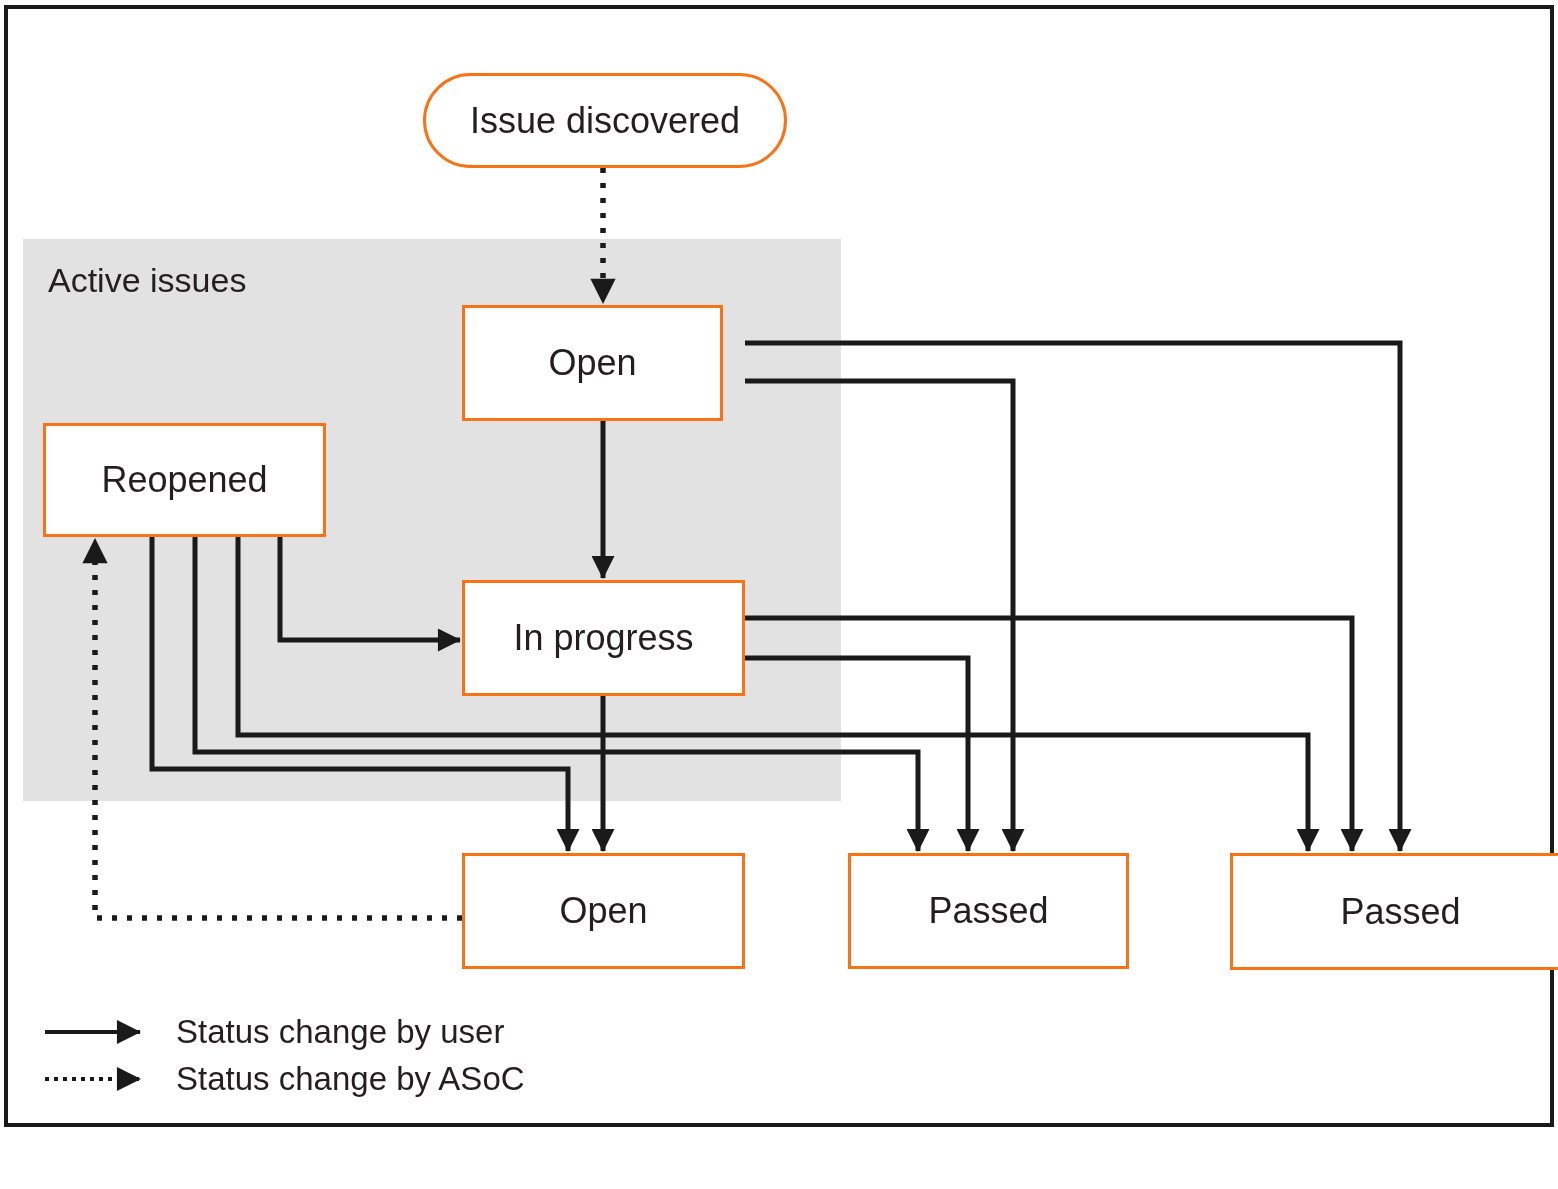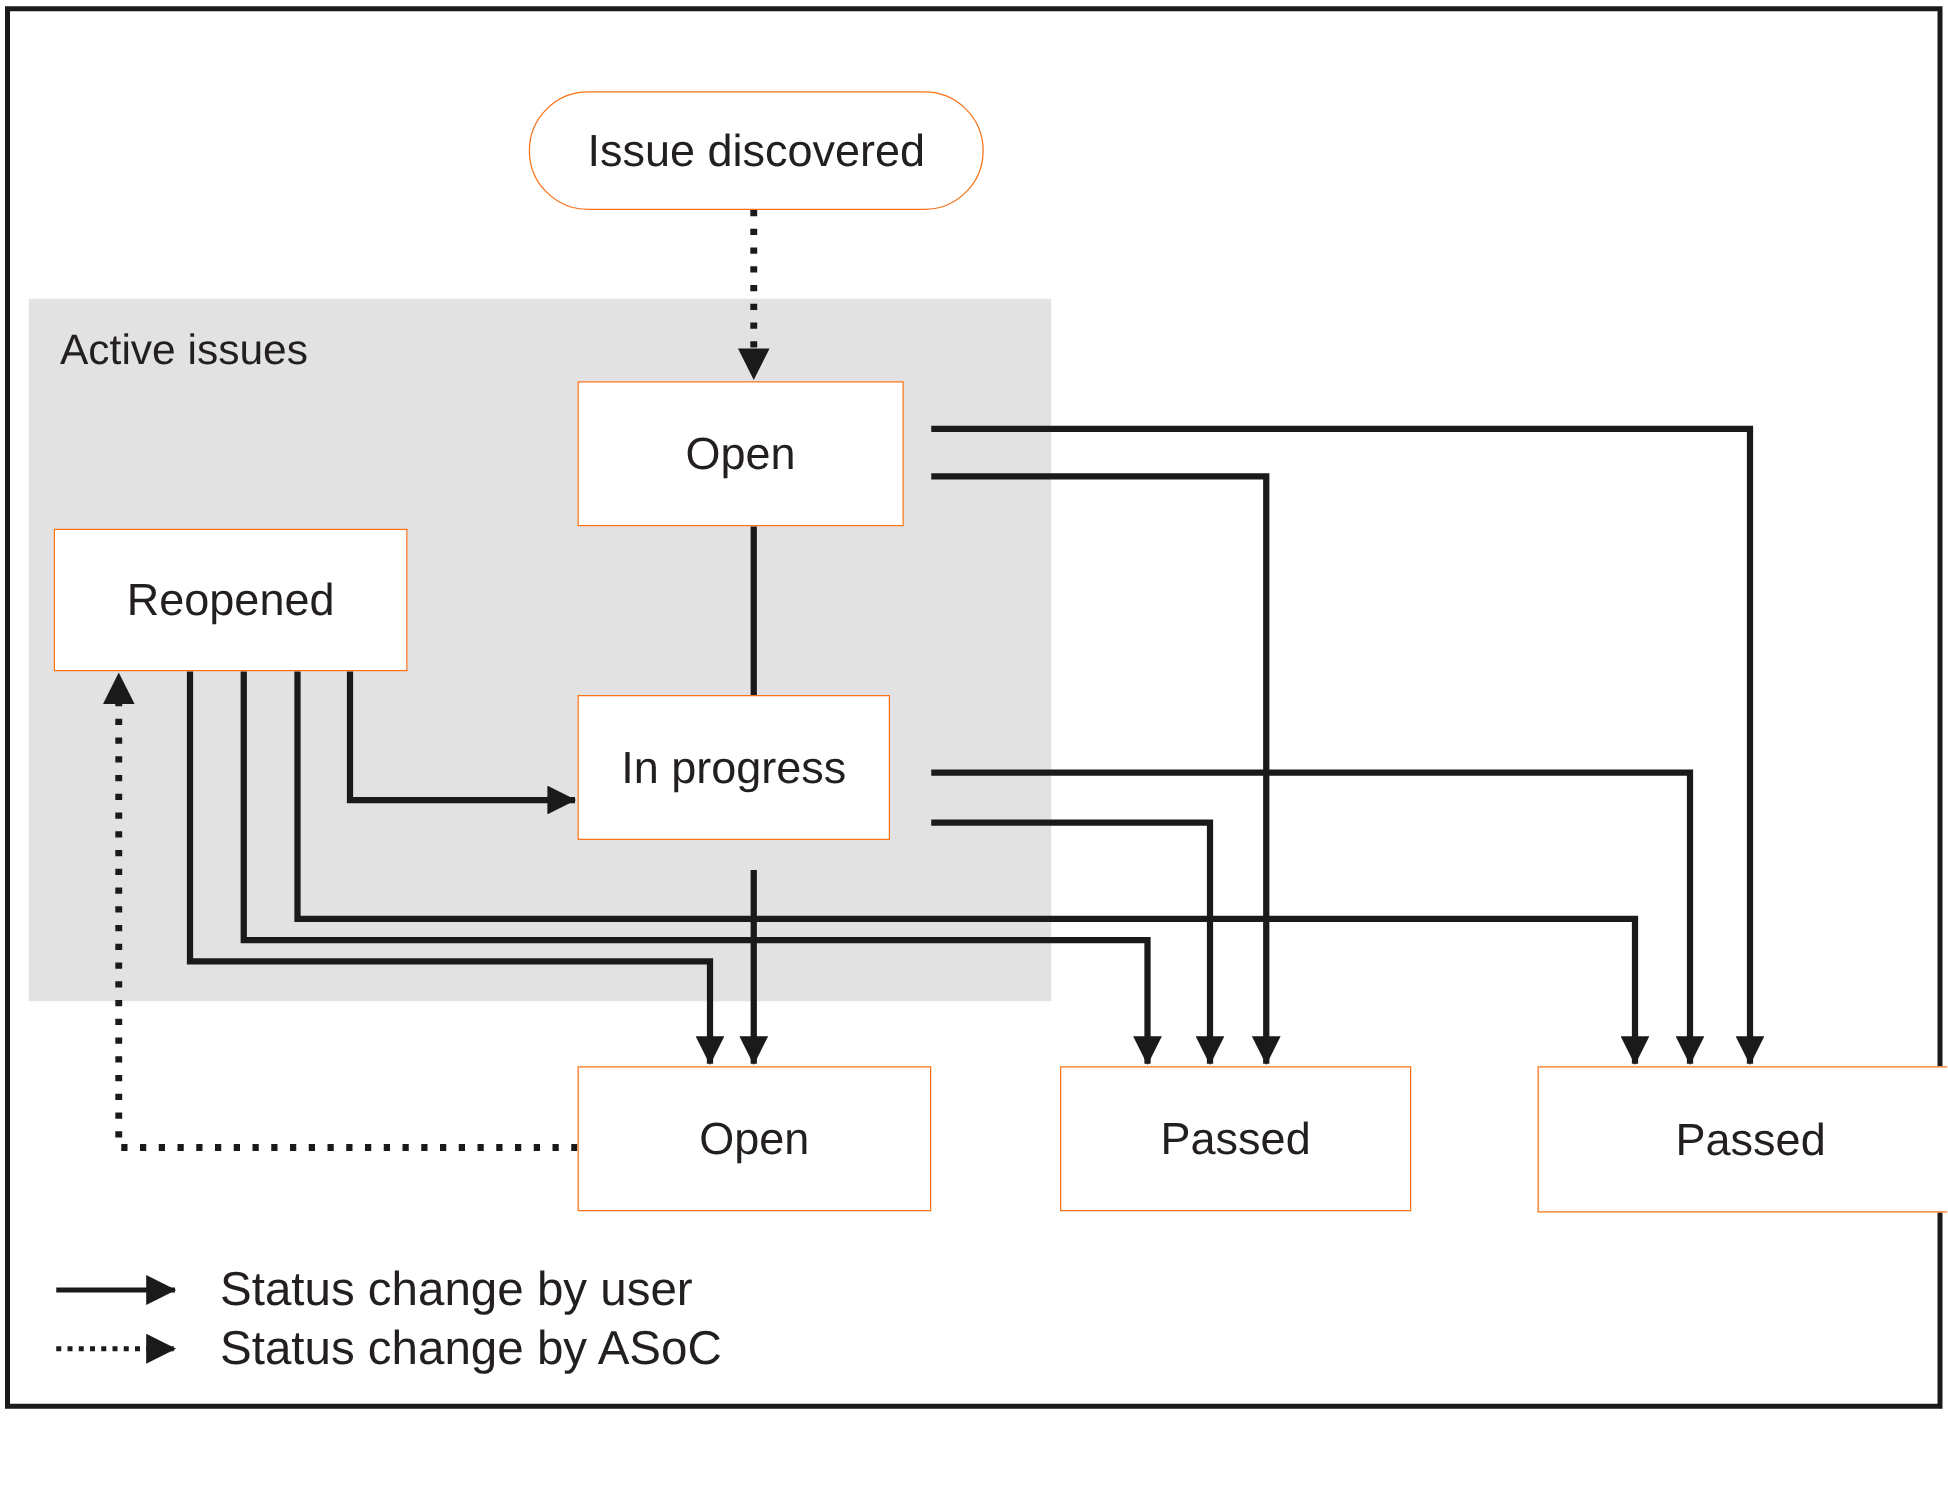--- a/index.html
+++ b/index.html
@@ -26,37 +26,37 @@
   .region-label{
     position:absolute;left:48px;top:260px;
     font-size:34px;line-height:40px;
     color:#231f20;
   }
   svg.wires{position:absolute;left:0;top:0;}
   .node{
     position:absolute;
     box-sizing:border-box;
     background:#ffffff;
-    border:1px solid #f97316;
+    border:3px solid #f97316;
     display:flex;align-items:center;justify-content:center;
     font-size:36px;
     color:#231f20;
     text-align:center;
   }
   .node.pill{border-radius:48px;}
   .n-start{left:423px;top:73px;width:364px;height:95px;}
   .n-open{left:462px;top:305px;width:261px;height:116px;}
   .n-reopened{left:43px;top:423px;width:283px;height:114px;}
-  .n-inprogress{left:462px;top:556px;width:250px;height:116px;}
+  .n-inprogress{left:462px;top:580px;width:283px;height:116px;}
   .n-fixed{left:462px;top:853px;width:283px;height:116px;}
   .n-noise{left:848px;top:853px;width:281px;height:116px;}
   .n-passed{left:1230px;top:853px;width:341px;height:117px;}
   .legend-label{
     position:absolute;
-    font-size:38px;line-height:38px;
+    font-size:33px;line-height:38px;
     color:#231f20;white-space:nowrap;
   }
   .legend-user{left:176px;top:1013px;}
   .legend-asoc{left:176px;top:1060px;}
 </style>
 </head>
 <body>
 
 <div class="canvas">
 

